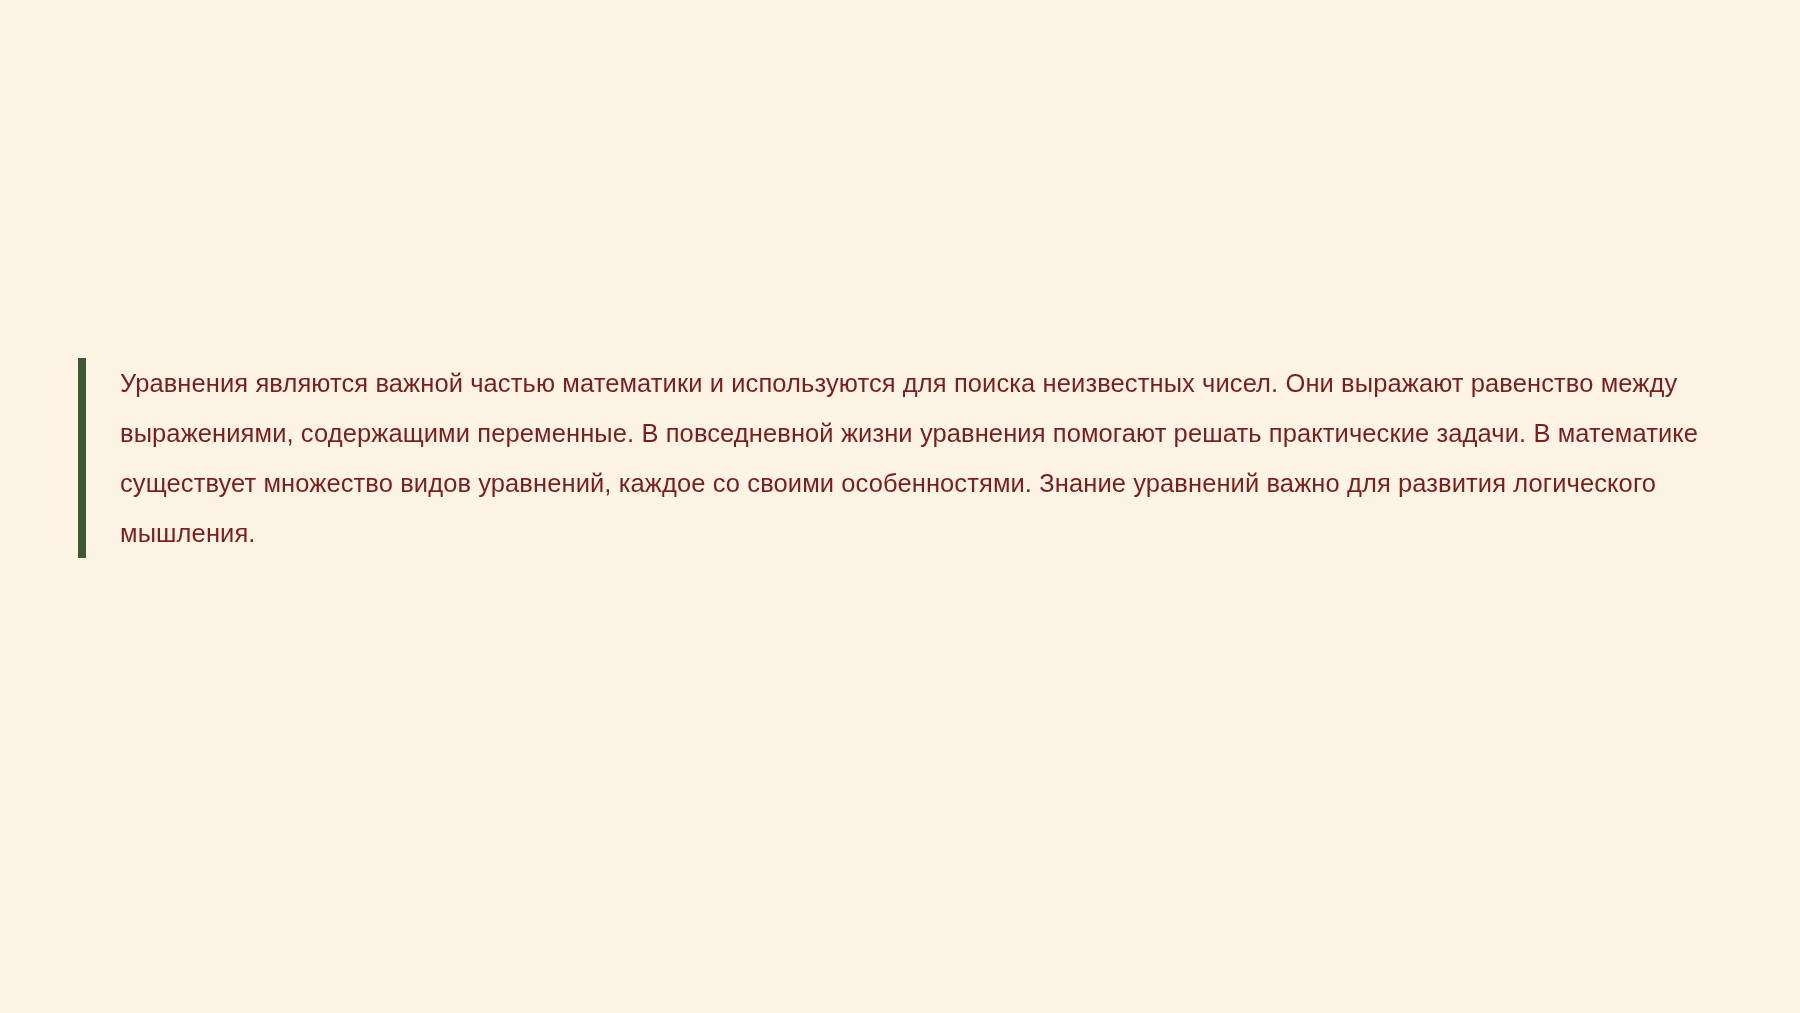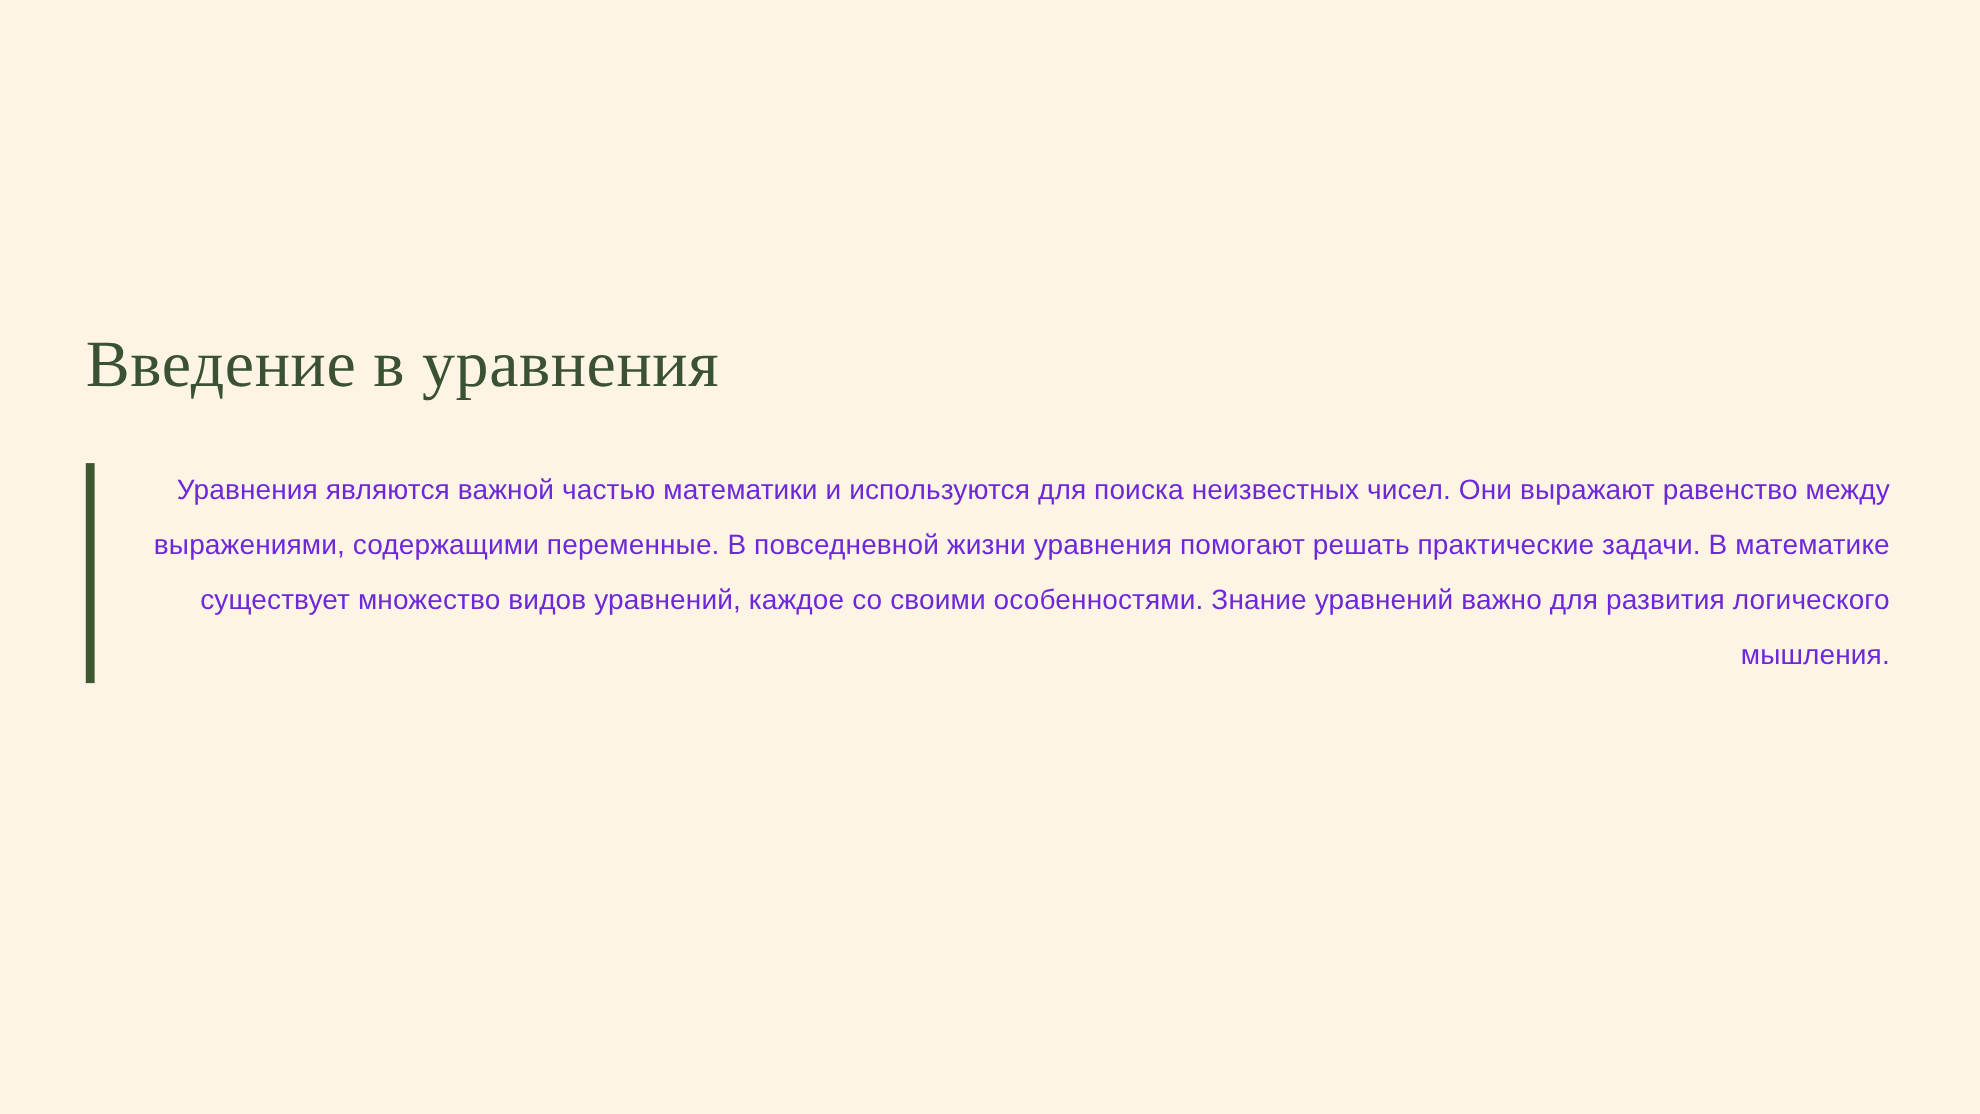--- a/index.html
+++ b/index.html
@@ -49,34 +49,33 @@
     border-left: 8px solid #3d5730;
     box-sizing: border-box;
   }
 
   .body-text {
     margin: 0;
     font-family: "Liberation Sans", "DejaVu Sans", sans-serif;
     font-size: 25.5px;
     line-height: 50px;
     font-weight: 400;
-    color: #6d28d9;
-    text-align: right;
+    color: #7f1d1d;
+    text-align: left;
     letter-spacing: 0.1px;
     max-width: 1600px;
   }
 </style>
 </head>
 <body>
 
 <div class="slide">
 
   <div class="content-block">
 
-    <h1 class="page-title">Введение в уравнения</h1>
 
     <blockquote class="body-quote">
       <p class="body-text">Уравнения являются важной частью математики и используются для поиска неизвестных чисел. Они выражают равенство между выражениями, содержащими переменные. В повседневной жизни уравнения помогают решать практические задачи. В математике существует множество видов уравнений, каждое со своими особенностями. Знание уравнений важно для развития логического мышления.</p>
     </blockquote>
 
   </div>
 
 </div>
 
 </body></html>

